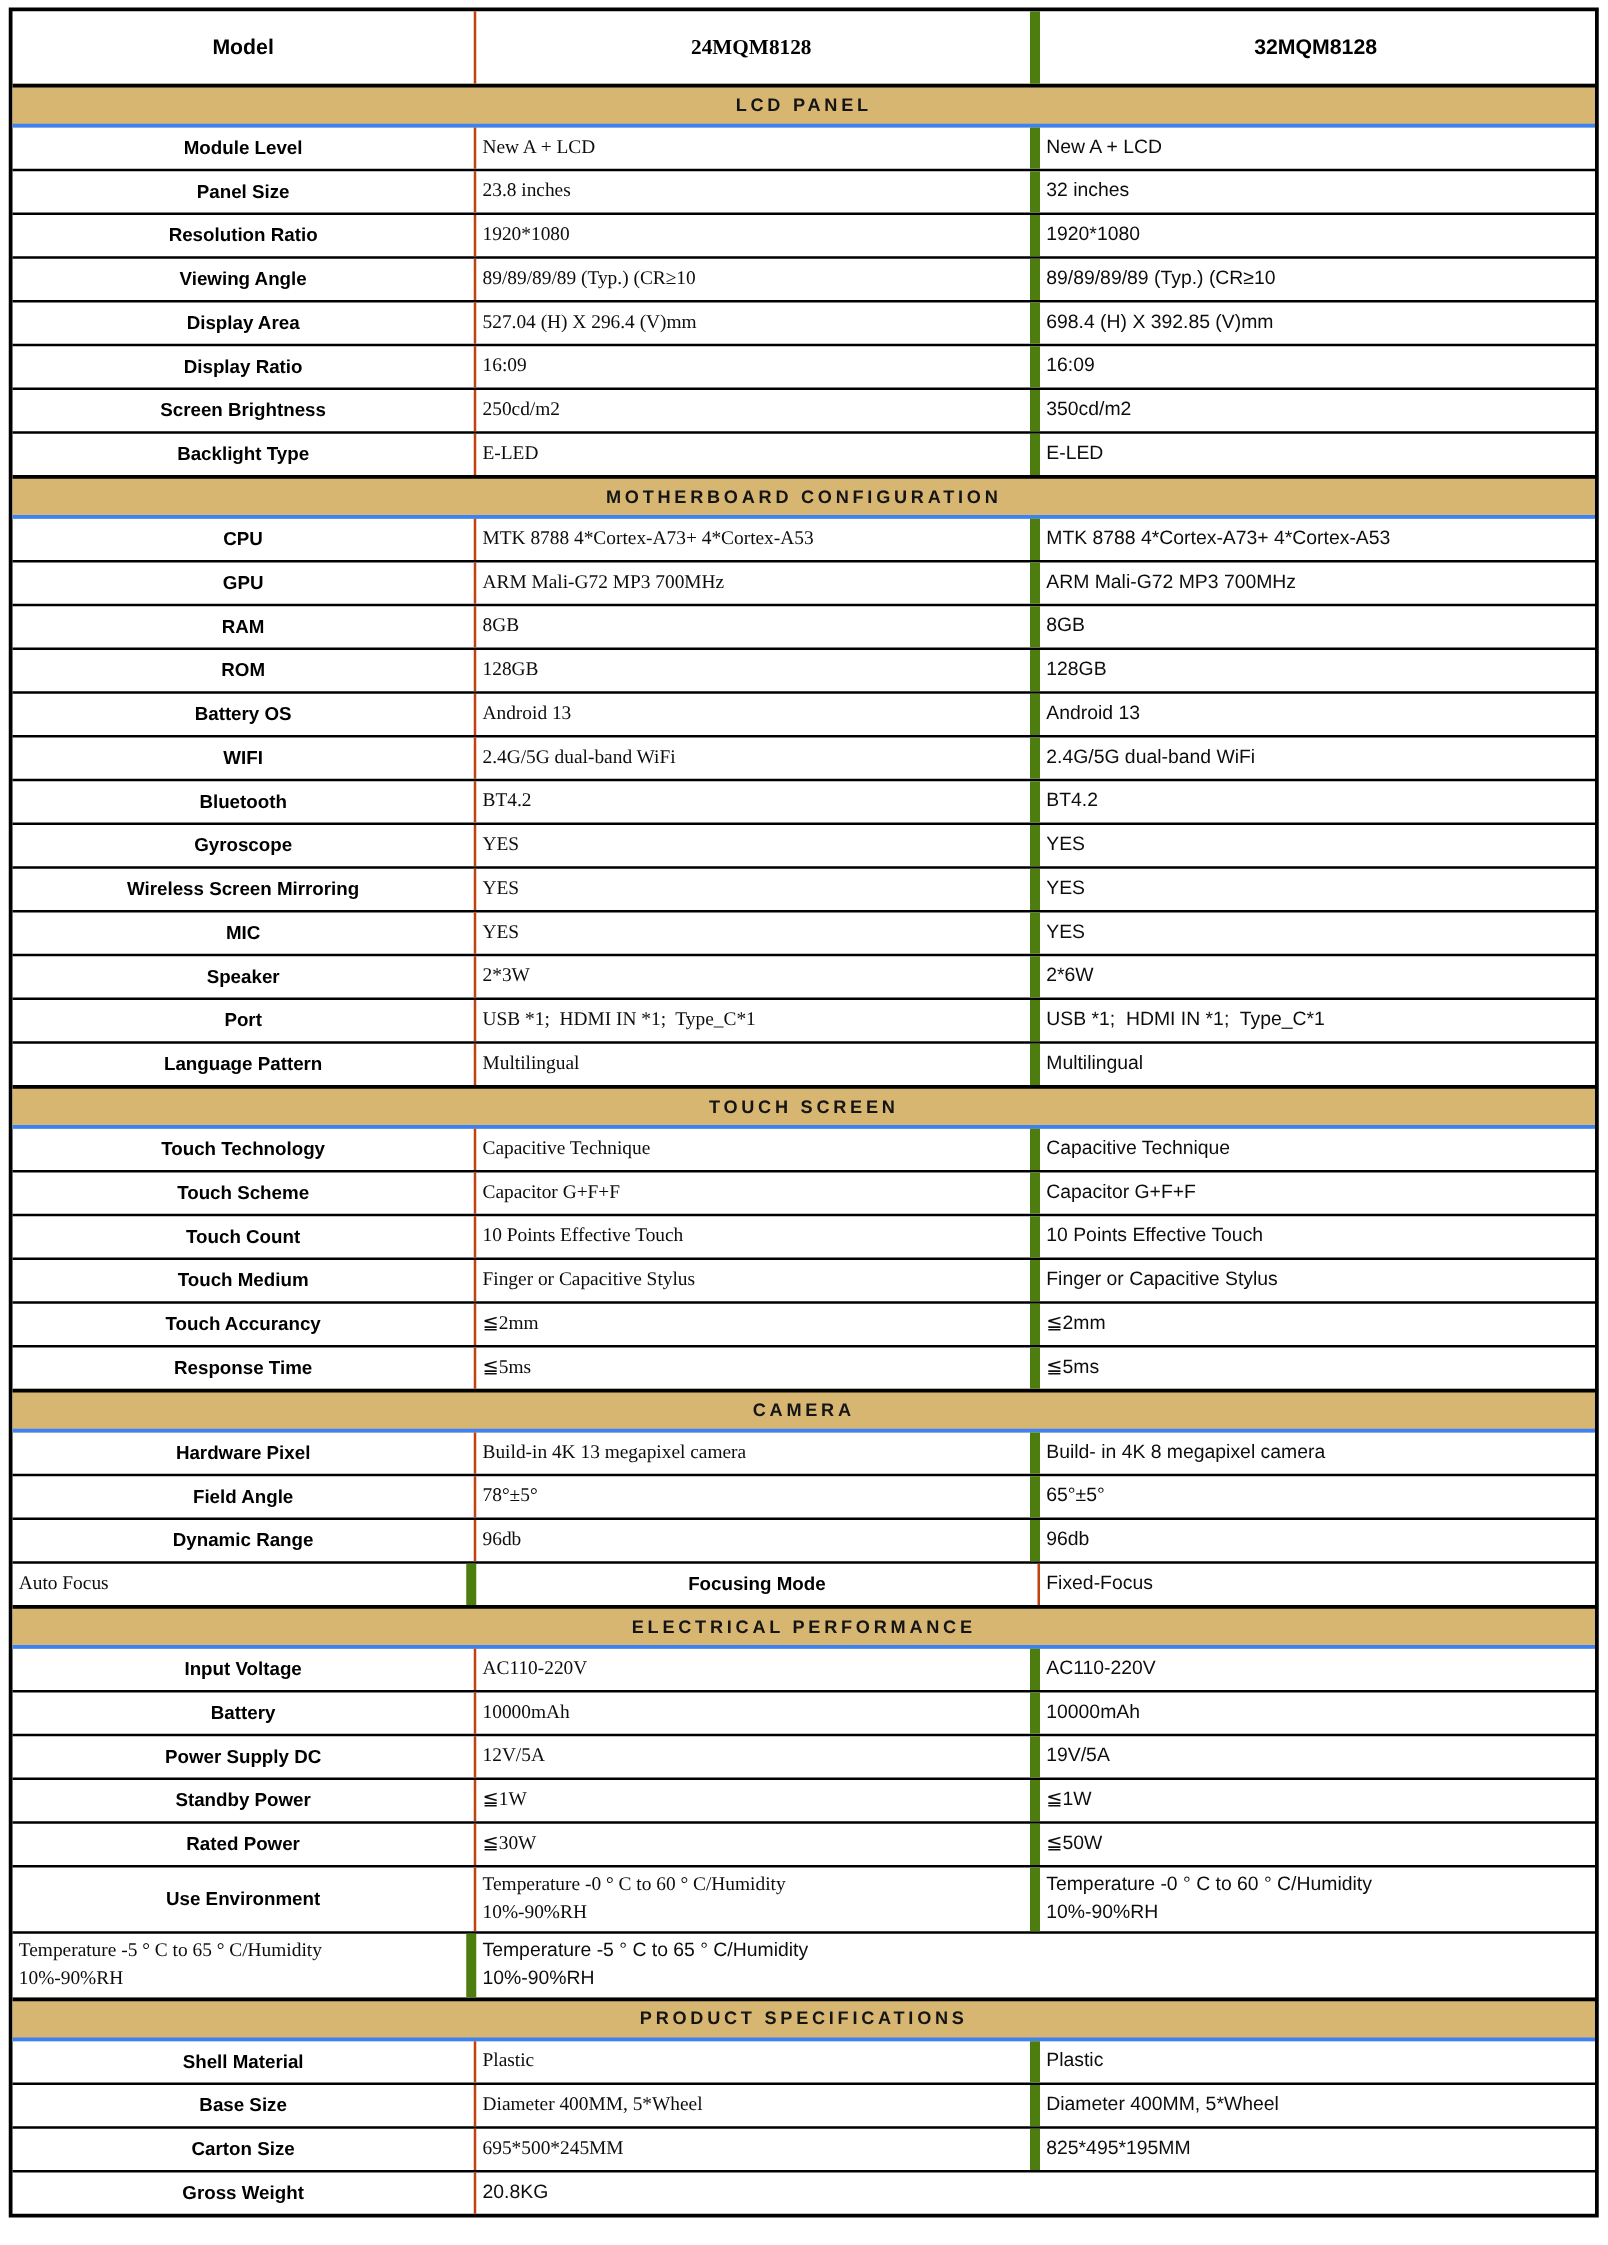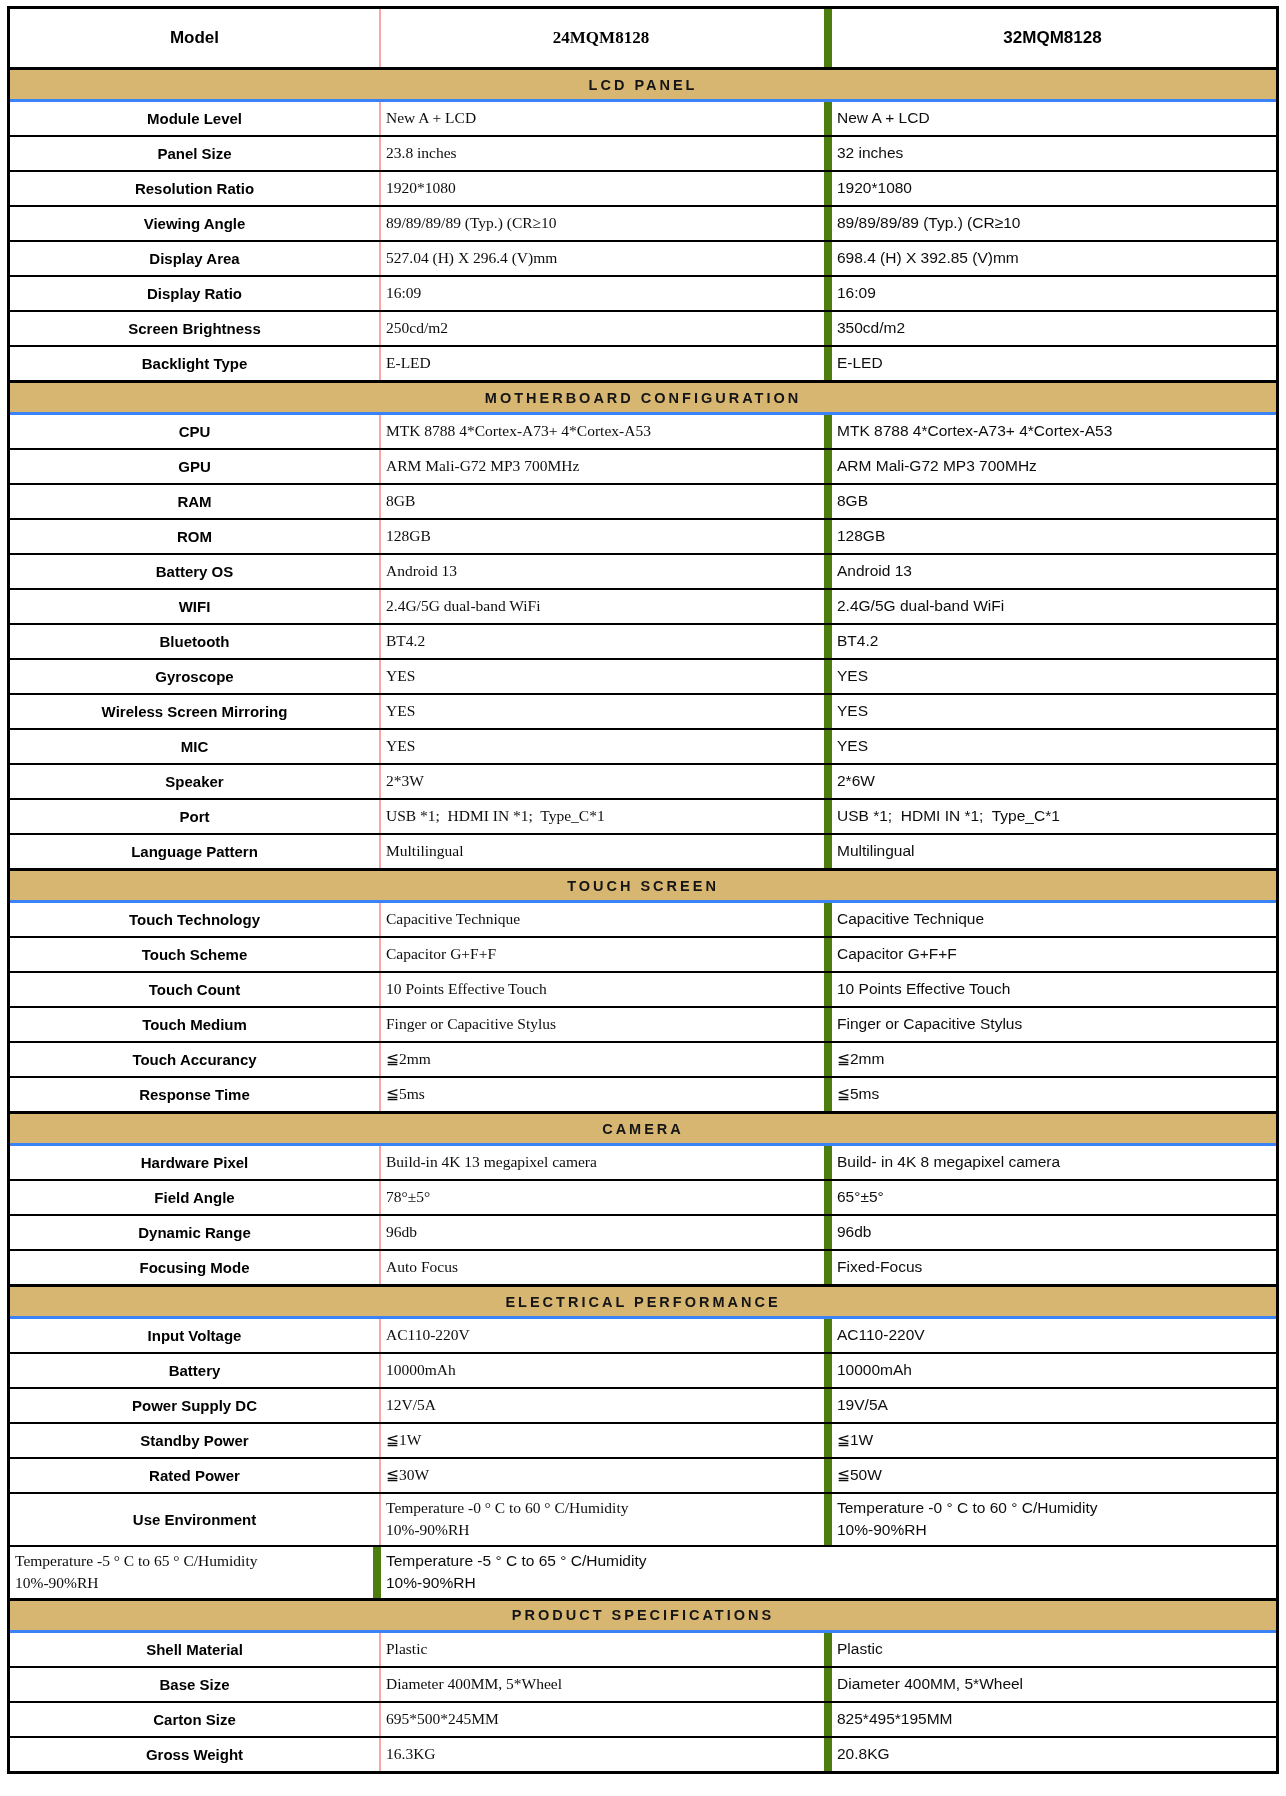--- a/index.html
+++ b/index.html
@@ -36,21 +36,21 @@
     color: #0d0d0d;
     white-space: pre-wrap;
     min-height: 33px;
   }
   .label-cell {
     justify-content: center;
     text-align: center;
     font-weight: bold;
     font-size: 15px;
     color: #000000;
-    border-right: 2px solid #fca5a5;
+    border-right: 2px solid #c2410c;
     white-space: normal;
     padding: 3px 6px;
   }
   .value-cell.mid { border-right: 8px solid #4d7c0f; font-family: Liberation Serif, serif; }
   .header-row .cell {
     min-height: 58px;
     justify-content: center;
     text-align: center;
     font-weight: bold;
     font-size: 17px;
@@ -230,22 +230,22 @@
           <div class="cell label-cell">Field Angle</div>
           <div class="cell value-cell mid">78°±5°</div>
           <div class="cell value-cell">65°±5°</div>
         </div>
         <div class="row data-row">
           <div class="cell label-cell">Dynamic Range</div>
           <div class="cell value-cell mid">96db</div>
           <div class="cell value-cell">96db</div>
         </div>
         <div class="row data-row">
+          <div class="cell value-cell mid">Auto Focus</div>
           <div class="cell label-cell">Focusing Mode</div>
-          <div class="cell value-cell mid">Auto Focus</div>
           <div class="cell value-cell">Fixed-Focus</div>
         </div>
         <div class="band">ELECTRICAL PERFORMANCE</div>
         <div class="row data-row after-band">
           <div class="cell label-cell">Input Voltage</div>
           <div class="cell value-cell mid">AC110-220V</div>
           <div class="cell value-cell">AC110-220V</div>
         </div>
         <div class="row data-row">
           <div class="cell label-cell">Battery</div>
@@ -291,18 +291,17 @@
           <div class="cell value-cell mid">Diameter 400MM, 5*Wheel</div>
           <div class="cell value-cell">Diameter 400MM, 5*Wheel</div>
         </div>
         <div class="row data-row">
           <div class="cell label-cell">Carton Size</div>
           <div class="cell value-cell mid">695*500*245MM</div>
           <div class="cell value-cell">825*495*195MM</div>
         </div>
         <div class="row data-row">
           <div class="cell label-cell">Gross Weight</div>
-          <div class="cell value-cell mid">16.3KG</div>
           <div class="cell value-cell">20.8KG</div>
         </div>
       </div>
   </div>
 </div>
 
 </body></html>

